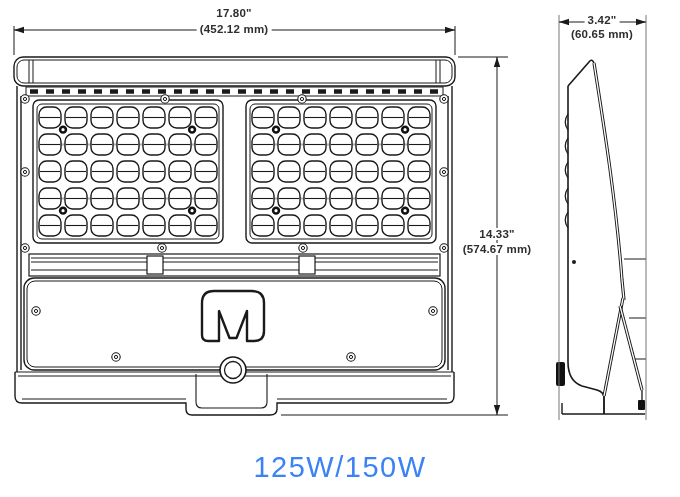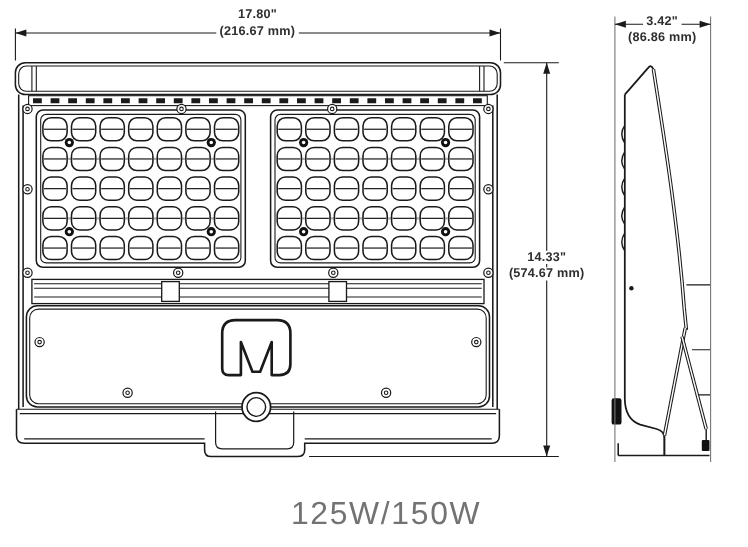--- a/index.html
+++ b/index.html
@@ -289,21 +289,21 @@
   </g>
   <g stroke-width="1">
     <path d="M559,15 V420 M646,15 V420" stroke="#777"></path>
     <line x1="559" y1="22" x2="646" y2="22"></line>
     <polygon points="559,22 569,18.8 569,25.2" fill="#1a1a1a" stroke="none"></polygon>
     <polygon points="646,22 636,18.8 636,25.2" fill="#1a1a1a" stroke="none"></polygon>
   </g>
 </svg>
 
 <span class="dim" style="left:234px;top:7px">17.80"</span>
-<span class="dim" style="left:234px;top:23px">(216.67 mm)</span>
+<span class="dim" style="left:234px;top:23px">(452.12 mm)</span>
 <span class="dim" style="left:497px;top:228px">14.33"</span>
 <span class="dim" style="left:497px;top:243px">(574.67 mm)</span>
 <span class="dim" style="left:602px;top:14px">3.42"</span>
-<span class="dim" style="left:602px;top:28px">(86.86 mm)</span>
-
-<span class="watt" style="color: #737373; margin-left: 11px;">125W/150W</span>
+<span class="dim" style="left:602px;top:28px">(60.65 mm)</span>
+
+<span class="watt" style="color: #3b82f6;">125W/150W</span>
 
 </div>
 
 </body></html>

